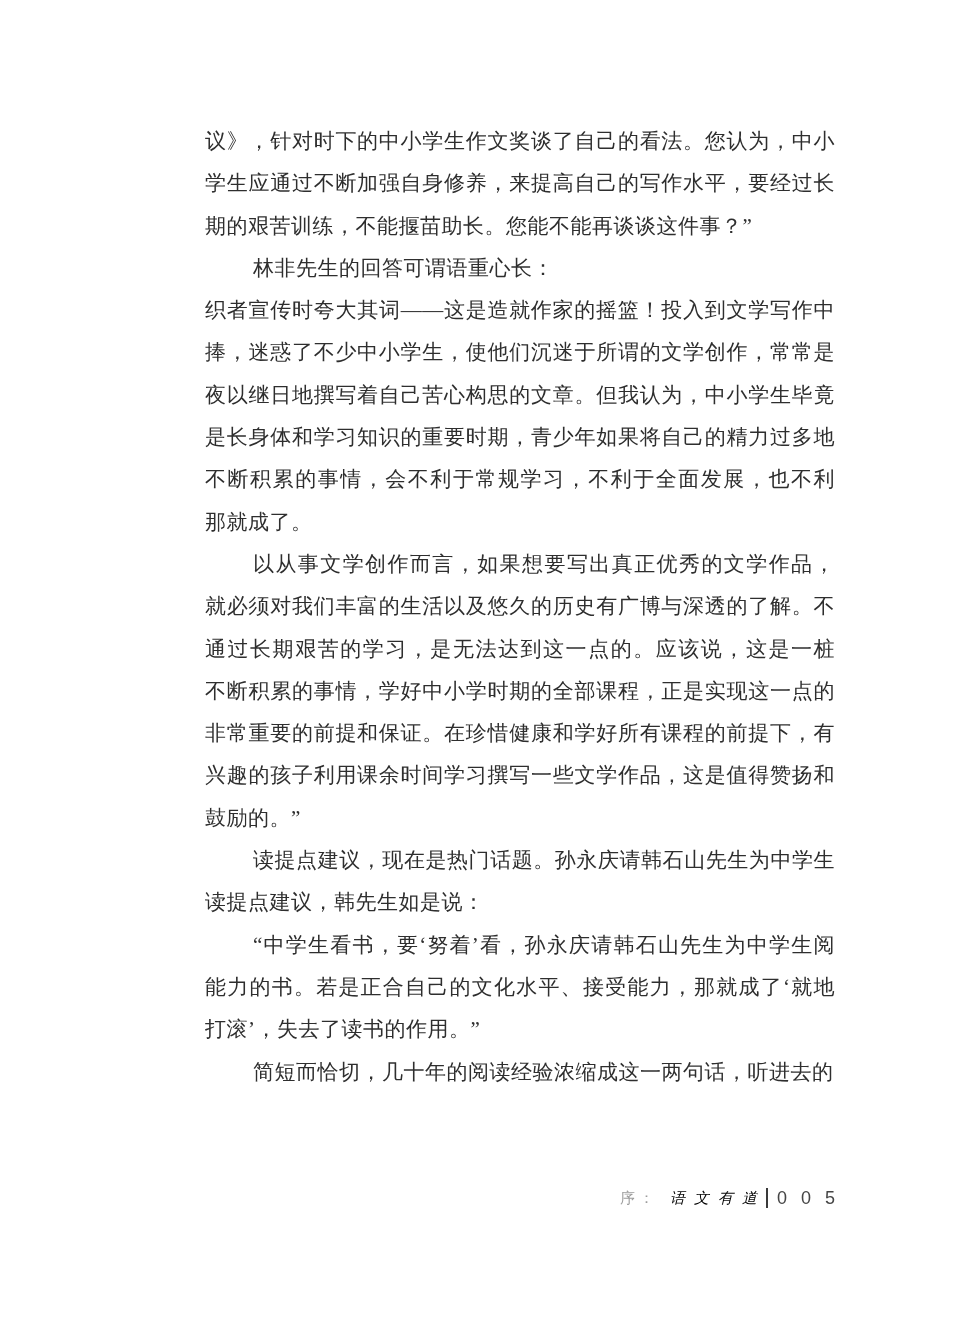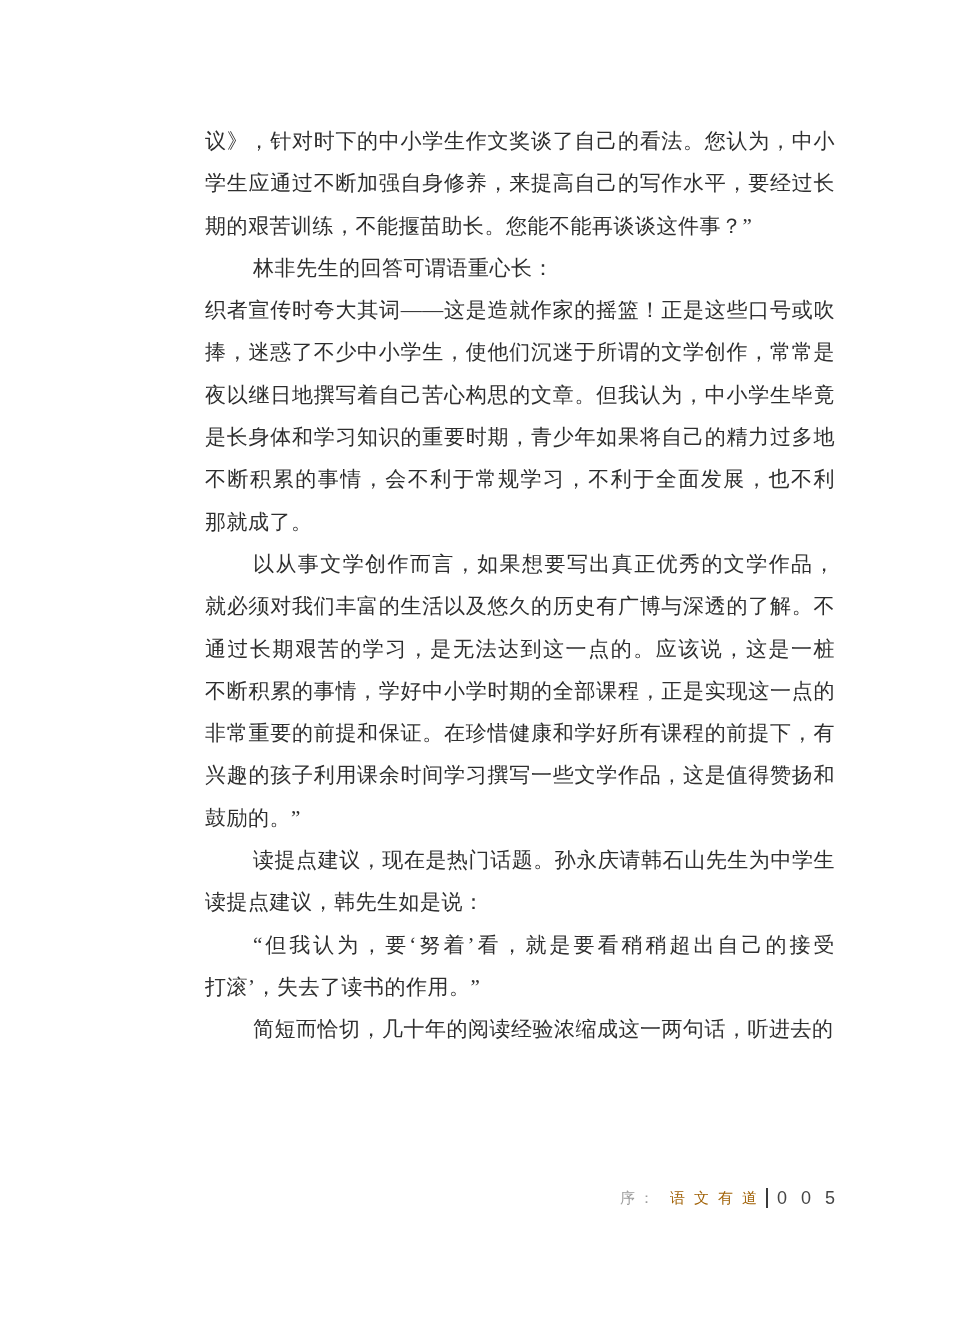--- a/index.html
+++ b/index.html
@@ -47,22 +47,23 @@
     align-items: center;
     justify-content: flex-end;
     font-size: 15px;
   }
   .footer .chapter-label {
     color: #9c9c9c;
     letter-spacing: 4px;
     margin-right: 12px;
   }
   .footer .book-title {
-    color: #a16207;
+    color: #000000;
     letter-spacing: 9px;
+    font-style: italic;
   }
   .footer .divider-bar {
     display: inline-block;
     width: 2px;
     height: 20px;
     background: #3a3a3a;
     margin: 0 9px 0 0;
   }
   .footer .page-number {
     color: #454545;
@@ -75,36 +76,37 @@
 </head>
 <body>
 
 <div class="page">
 
   <div class="text-block">
       <div class="line">议》，针对时下的中小学生作文奖谈了自己的看法。您认为，中小</div>
       <div class="line">学生应通过不断加强自身修养，来提高自己的写作水平，要经过长</div>
       <div class="line last">期的艰苦训练，不能揠苗助长。您能不能再谈谈这件事？”</div>
       <div class="line indent last">林非先生的回答可谓语重心长：</div>
-      <div class="line">织者宣传时夸大其词——这是造就作家的摇篮！正是这些口号或吹</div>
+      <div class="line">织者宣传时夸大其词——这是造就作家的摇篮！投入到文学写作中</div>
       <div class="line">捧，迷惑了不少中小学生，使他们沉迷于所谓的文学创作，常常是</div>
       <div class="line">夜以继日地撰写着自己苦心构思的文章。但我认为，中小学生毕竟</div>
       <div class="line">是长身体和学习知识的重要时期，青少年如果将自己的精力过多地</div>
       <div class="line">不断积累的事情，会不利于常规学习，不利于全面发展，也不利</div>
       <div class="line last">那就成了。</div>
       <div class="line indent">以从事文学创作而言，如果想要写出真正优秀的文学作品，</div>
       <div class="line">就必须对我们丰富的生活以及悠久的历史有广博与深透的了解。不</div>
       <div class="line">通过长期艰苦的学习，是无法达到这一点的。应该说，这是一桩</div>
       <div class="line">不断积累的事情，学好中小学时期的全部课程，正是实现这一点的</div>
       <div class="line">非常重要的前提和保证。在珍惜健康和学好所有课程的前提下，有</div>
       <div class="line">兴趣的孩子利用课余时间学习撰写一些文学作品，这是值得赞扬和</div>
       <div class="line last">鼓励的。”</div>
       <div class="line indent">读提点建议，现在是热门话题。孙永庆请韩石山先生为中学生阅</div>
       <div class="line last">读提点建议，韩先生如是说：</div>
-      <div class="line indent">“但我认为，要‘努着’看，就是要看稍稍超出自己的接受</div>
+      <div class="line indent">“中学生看书，要‘努着’看，孙永庆请韩石山先生为中学生阅</div>
+      <div class="line">能力的书。若是正合自己的文化水平、接受能力，那就成了‘就地</div>
       <div class="line last">打滚’，失去了读书的作用。”</div>
       <div class="line indent last">简短而恰切，几十年的阅读经验浓缩成这一两句话，听进去的</div>
     </div>
 
   <div class="footer">
     <span class="chapter-label">序：</span>
     <span class="book-title">语文有道</span>
     <span class="divider-bar"></span>
     <span class="page-number">005</span>
   </div>

